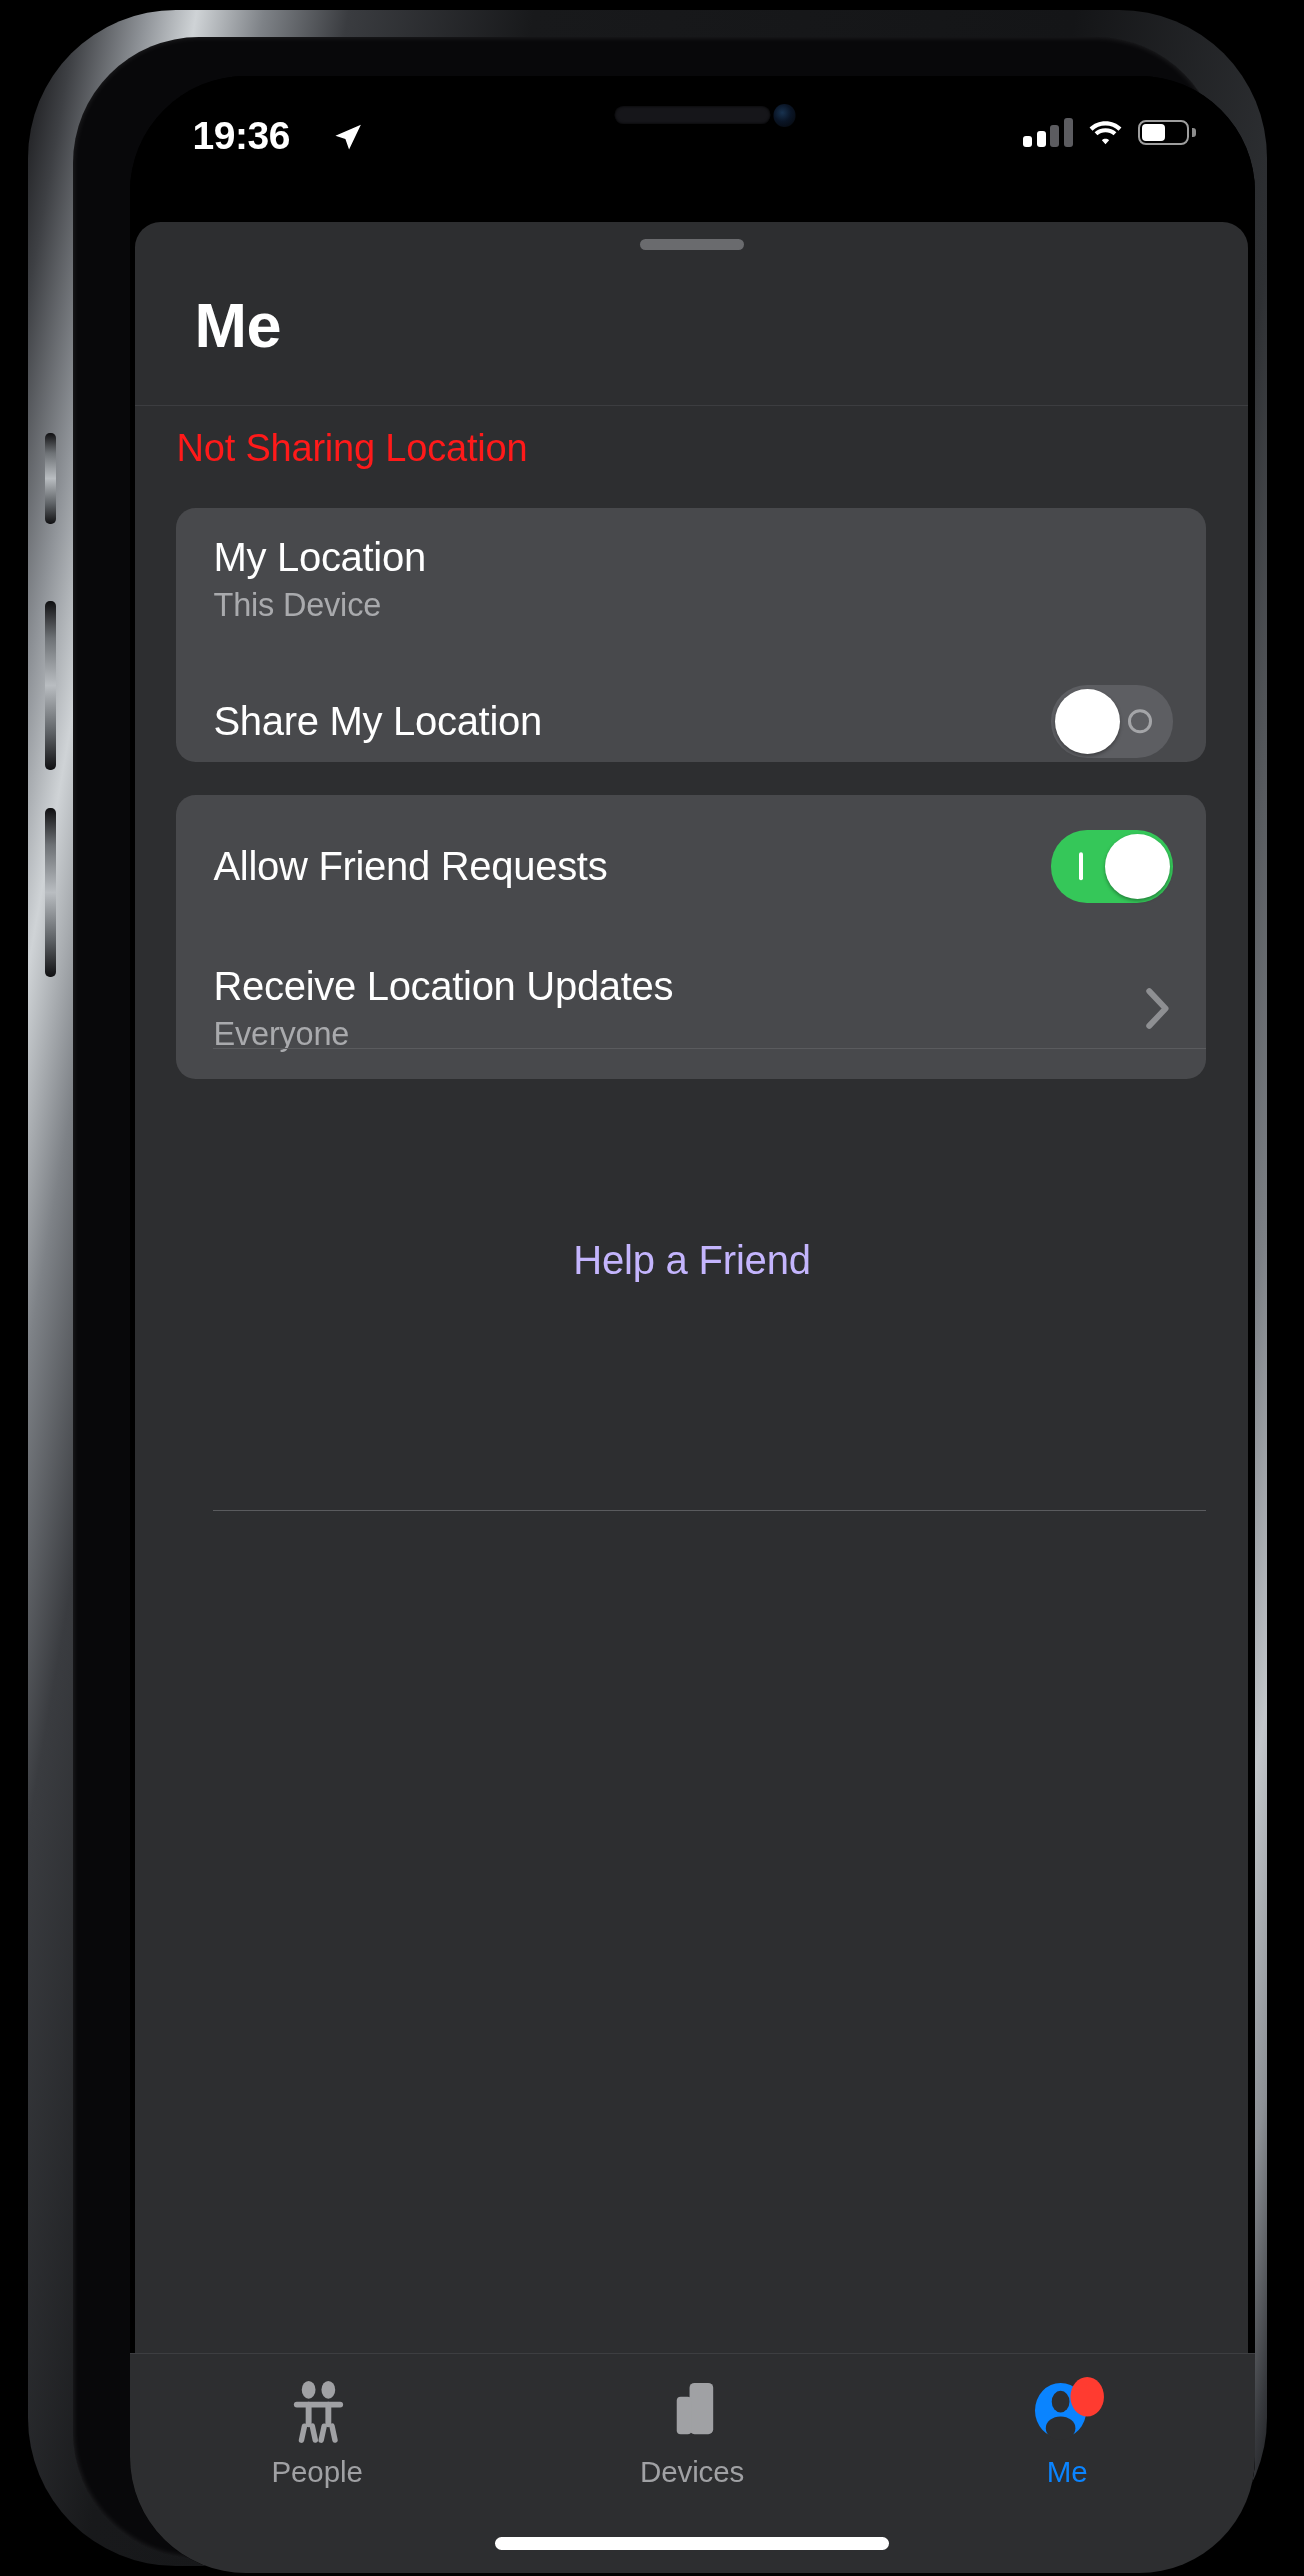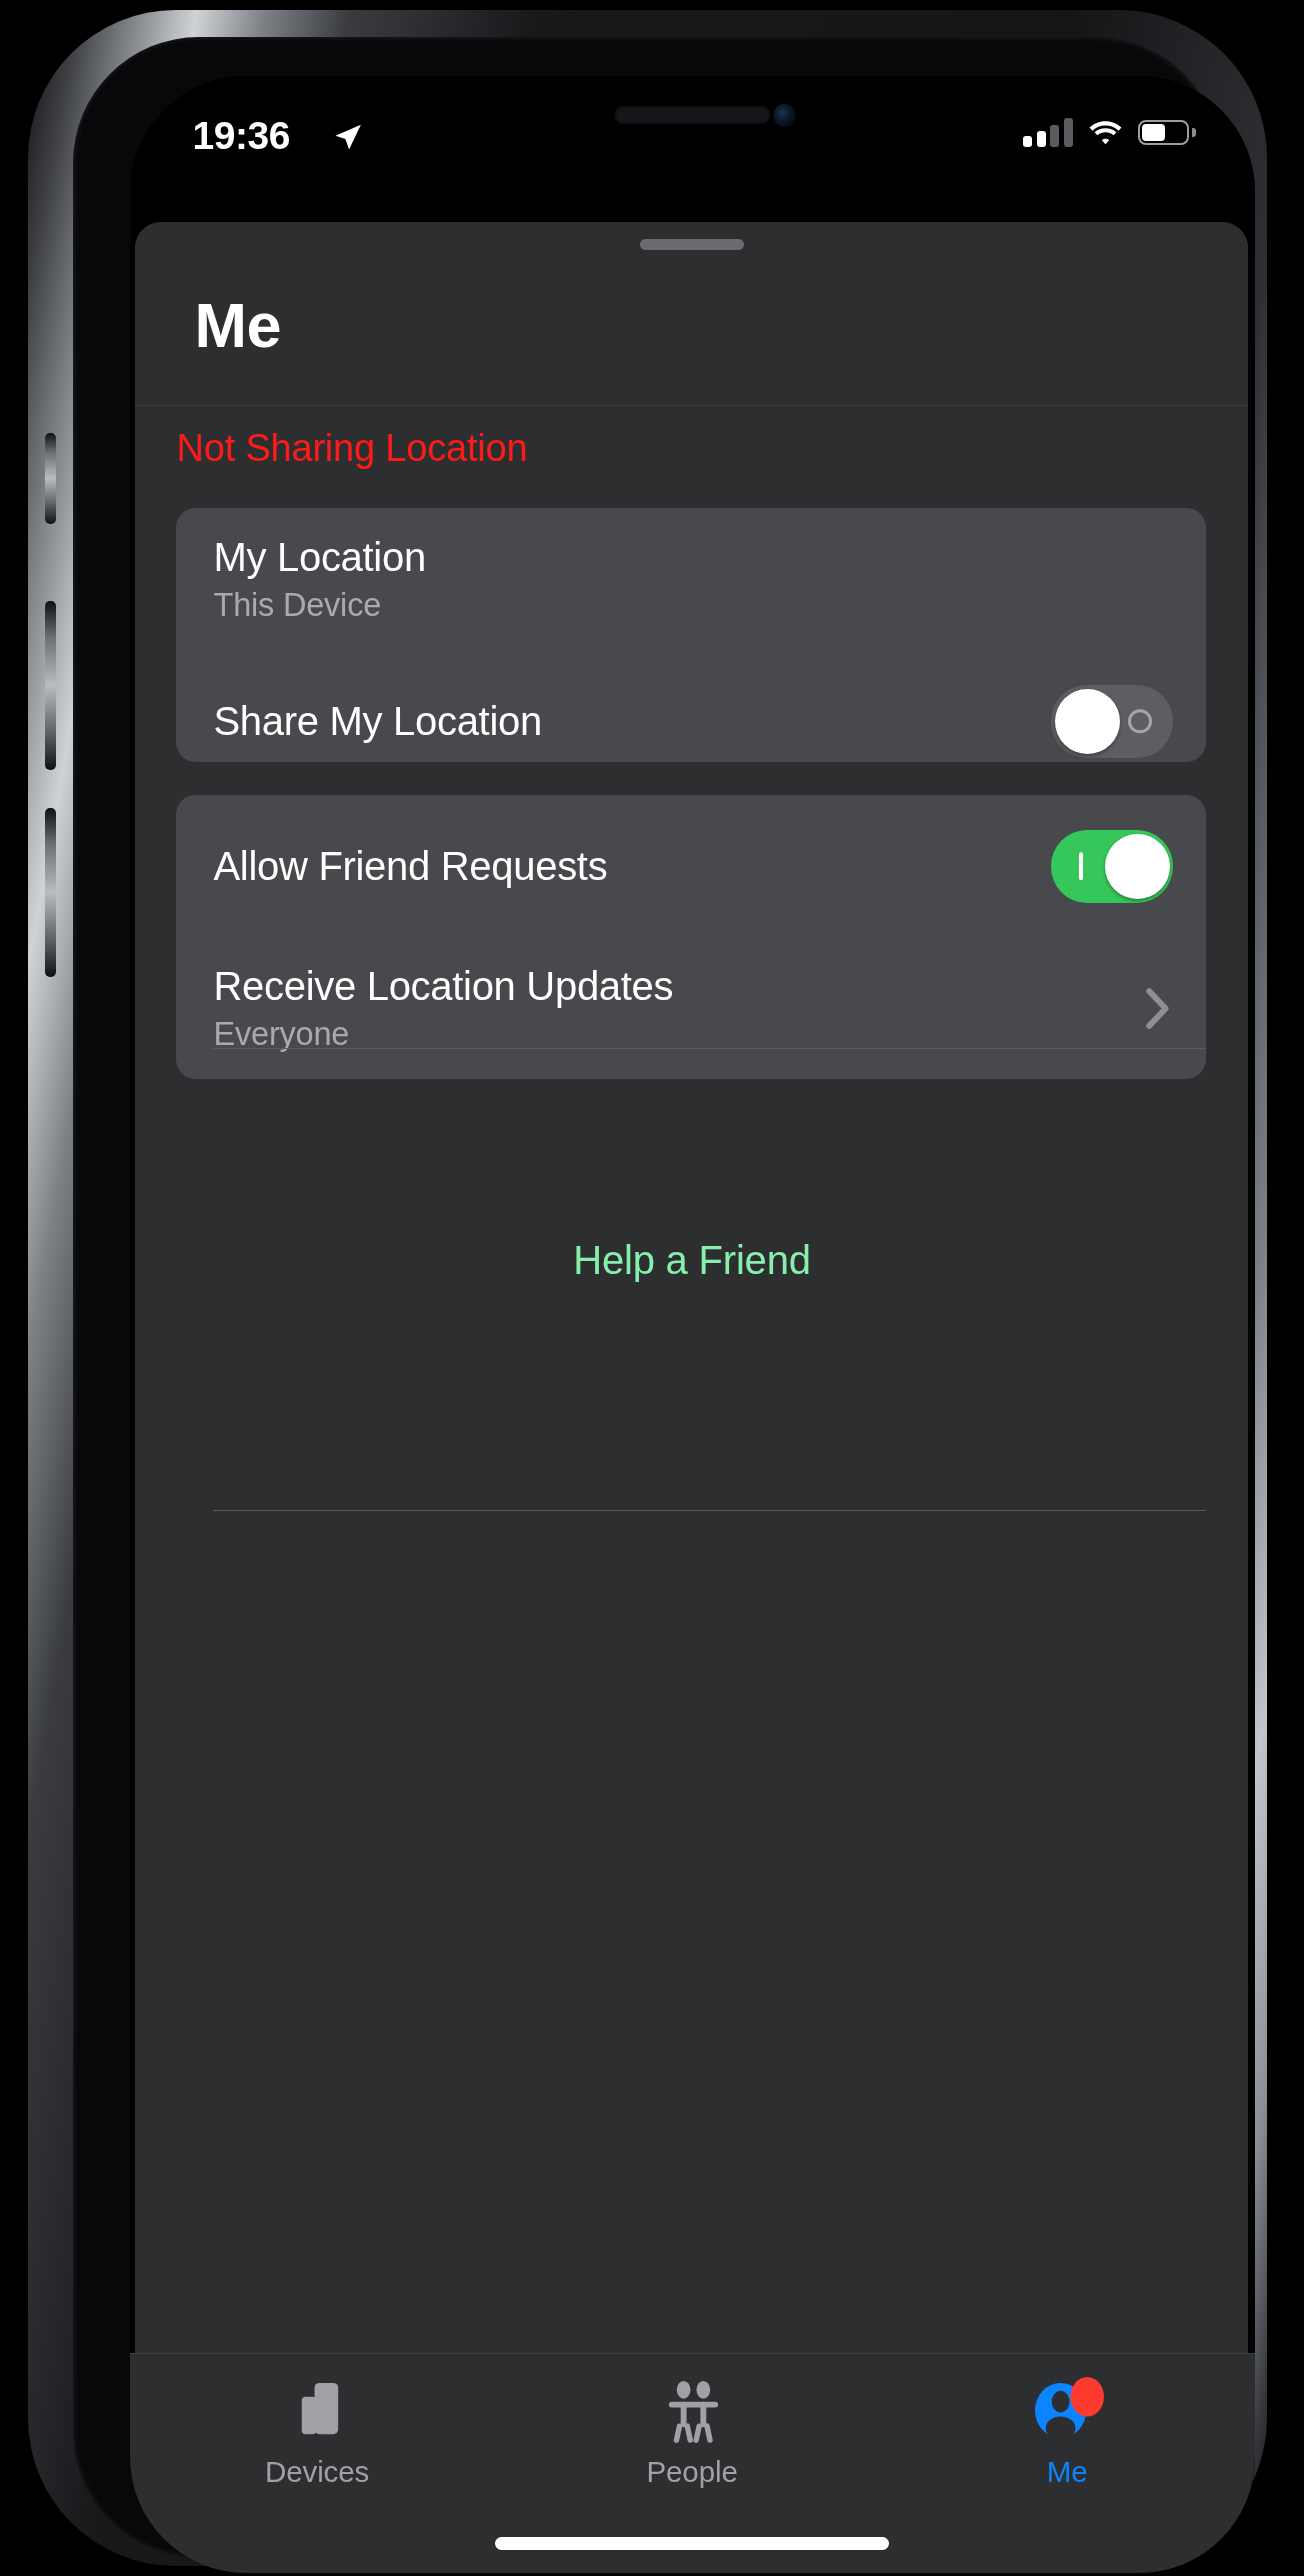--- a/index.html
+++ b/index.html
@@ -265,21 +265,21 @@
     width: 23.6px; height: 41px;
     margin-right: 3.9px;
   }
 
   
   .help-link {
     position: absolute;
     left: 0; top: 1016px;
     width: 1113px;
     text-align: center;
-    color: #86efac;
+    color: #c4b5fd;
     font-size: 40px;
     letter-spacing: -0.2px;
   }
   .help-desc {
     position: absolute;
     left: 148px; top: 1079px;
     width: 817px;
     text-align: center;
     color: #a1a2a5;
     font-size: 36px;
@@ -426,49 +426,49 @@
               </div>
 
             </div>
 
             <div class="help-link">Help a Friend</div>
 
           </div>
 
           <div class="tabbar">
             <div class="tabs">
-
-              <div class="tab inactive">
-                <div class="tab-ico">
-                  <svg width="67" height="67" viewBox="0 0 68 68">
-                    <rect x="31" y="6" width="24" height="52" rx="5" fill="#a0a1a4"></rect>
-                    <rect x="18" y="20" width="15" height="38" rx="4" fill="#a0a1a4"></rect>
-                    <rect x="20" y="22" width="11" height="34" rx="3" fill="#2d2e30" opacity="0.0"></rect>
-                  </svg>
-                </div>
-                <div class="tab-lab">Devices</div>
-              </div>
 
               <div class="tab inactive">
                 <div class="tab-ico">
                   <svg width="67" height="67" viewBox="0 0 68 68">
                     <ellipse cx="25" cy="13" rx="7" ry="9" fill="#a0a1a4"></ellipse>
                     <ellipse cx="45" cy="13" rx="7" ry="9" fill="#a0a1a4"></ellipse>
                     <rect x="10" y="25" width="50" height="6" rx="3" fill="#a0a1a4"></rect>
                     <rect x="22" y="25" width="6" height="26" rx="3" fill="#a0a1a4"></rect>
                     <rect x="42" y="25" width="6" height="26" rx="3" fill="#a0a1a4"></rect>
                     <rect x="16.5" y="47" width="5.5" height="20" rx="2.7" fill="#a0a1a4" transform="rotate(12 19 57)"></rect>
                     <rect x="27.5" y="47" width="5.5" height="20" rx="2.7" fill="#a0a1a4" transform="rotate(-12 30 57)"></rect>
                     <rect x="36.5" y="47" width="5.5" height="20" rx="2.7" fill="#a0a1a4" transform="rotate(12 39 57)"></rect>
                     <rect x="47.5" y="47" width="5.5" height="20" rx="2.7" fill="#a0a1a4" transform="rotate(-12 50 57)"></rect>
                   </svg>
                 </div>
                 <div class="tab-lab">People</div>
               </div>
 
+              <div class="tab inactive">
+                <div class="tab-ico">
+                  <svg width="67" height="67" viewBox="0 0 68 68">
+                    <rect x="31" y="6" width="24" height="52" rx="5" fill="#a0a1a4"></rect>
+                    <rect x="18" y="20" width="15" height="38" rx="4" fill="#a0a1a4"></rect>
+                    <rect x="20" y="22" width="11" height="34" rx="3" fill="#2d2e30" opacity="0.0"></rect>
+                  </svg>
+                </div>
+                <div class="tab-lab">Devices</div>
+              </div>
+
               <div class="tab active">
                 <div class="tab-ico">
                   <svg width="75" height="67" viewBox="0 0 76 68">
                     <ellipse cx="31" cy="34" rx="26" ry="28" fill="#0a84ff"></ellipse>
                     <ellipse cx="31" cy="25" rx="9" ry="11" fill="#2d2e30"></ellipse>
                     <ellipse cx="31" cy="52" rx="15" ry="12" fill="#2d2e30"></ellipse>
                     <ellipse cx="58" cy="20" rx="17" ry="20" fill="#ff3b30"></ellipse>
                   </svg>
                 </div>
                 <div class="tab-lab">Me</div>

